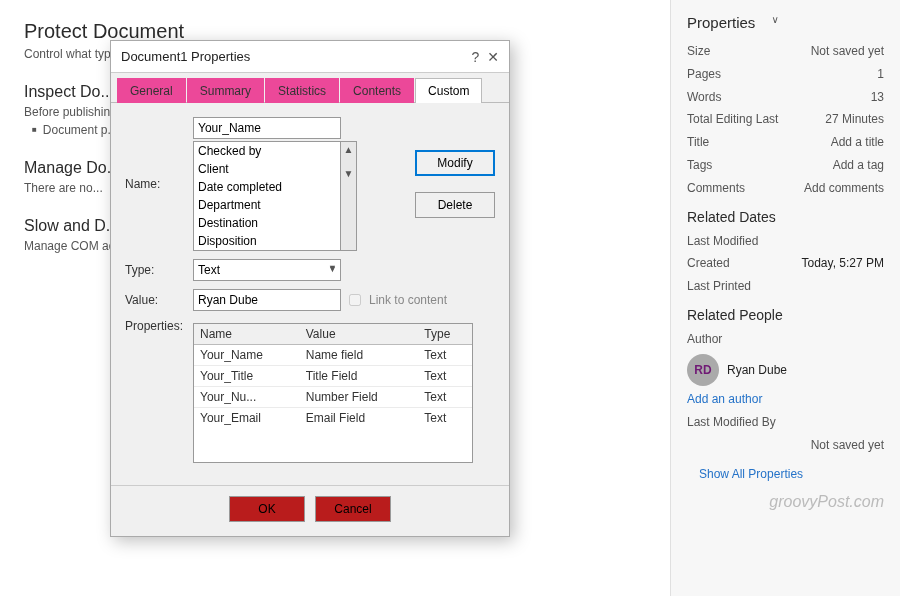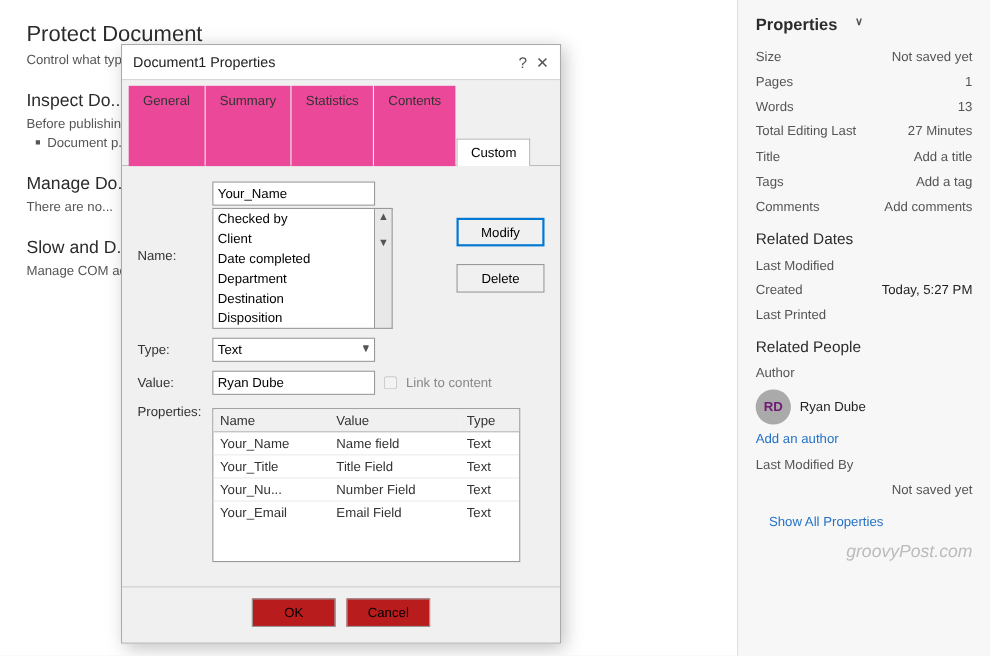--- a/index.html
+++ b/index.html
@@ -73,21 +73,21 @@
     .right-panel {
       width: 230px;
       background: #f7f7f7;
       border-left: 1px solid #e0e0e0;
       padding: 14px 16px;
       font-size: 12px;
     }
 
     .props-title {
       font-size: 15px;
-      font-weight: 700;
+      font-weight: 400;
       color: #2b2b2b;
       margin-bottom: 12px;
       display: flex;
       gap: 16px;
     }
 
     .prop-row {
       display: flex;
       justify-content: space-between;
       margin-bottom: 6px;
@@ -218,21 +218,20 @@
       color: #333;
       position: relative;
       bottom: -1px;
     }
     .dialog-tab.active {
       background: #fff;
       border-color: #bbb;
       border-bottom-color: #fff;
       color: #000;
       z-index: 1;
-      margin-top: 48px;
     }
 
     .dialog-body {
       padding: 14px 14px;
       background: #f0f0f0;
     }
 
     .form-row {
       display: flex;
       align-items: center;

